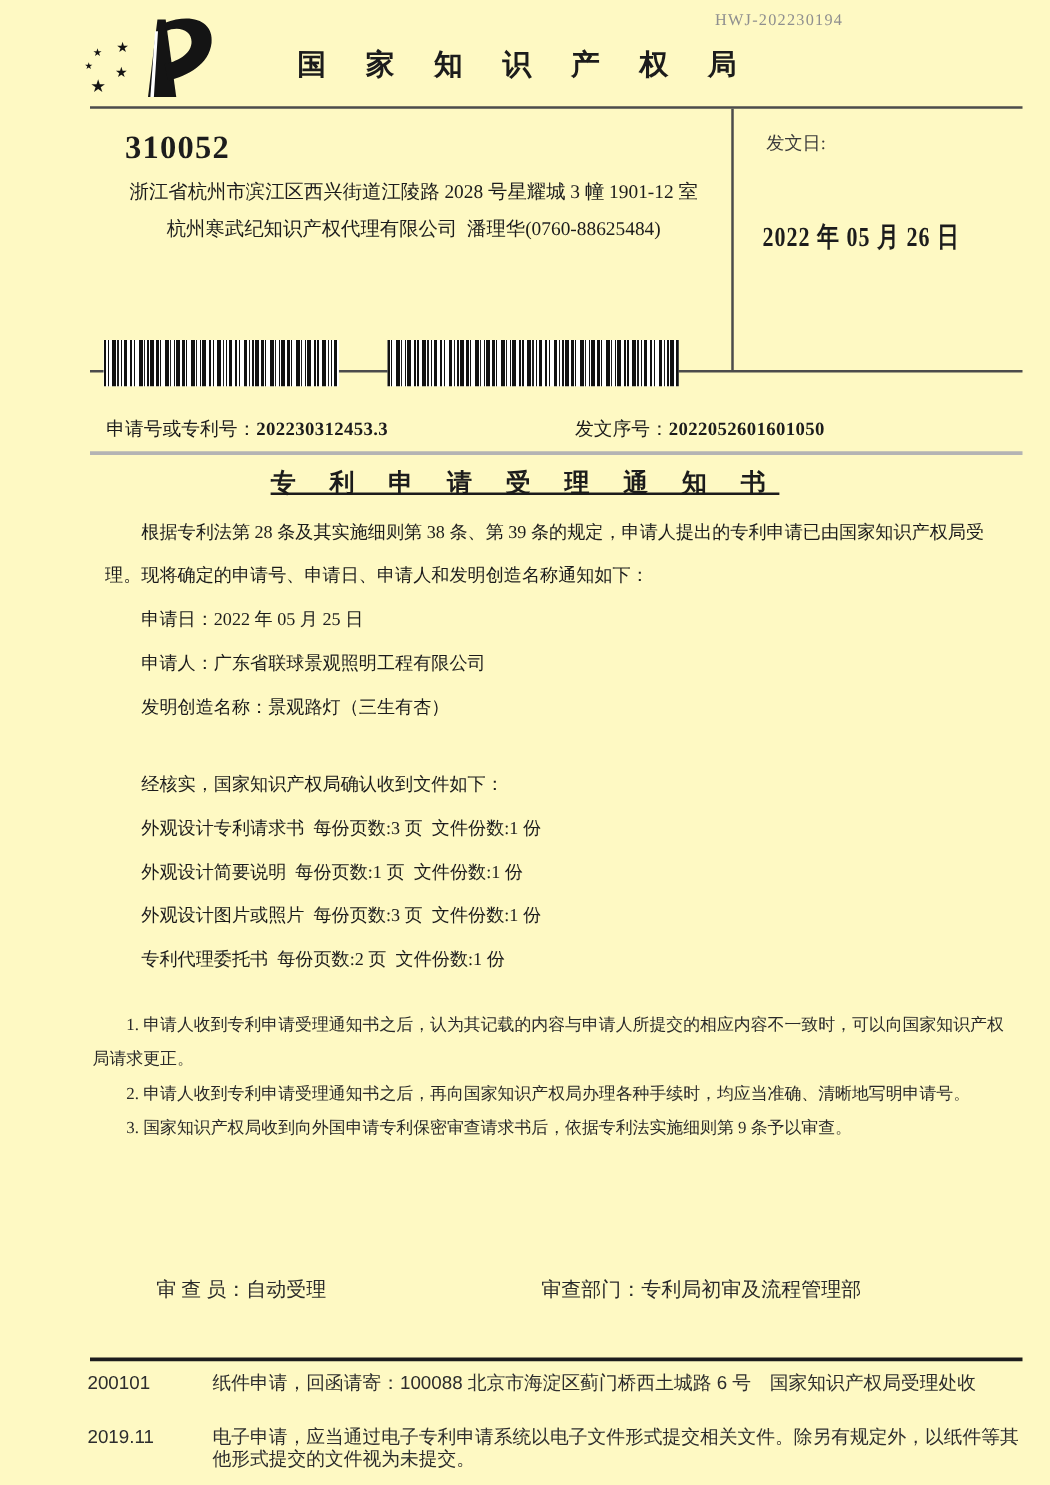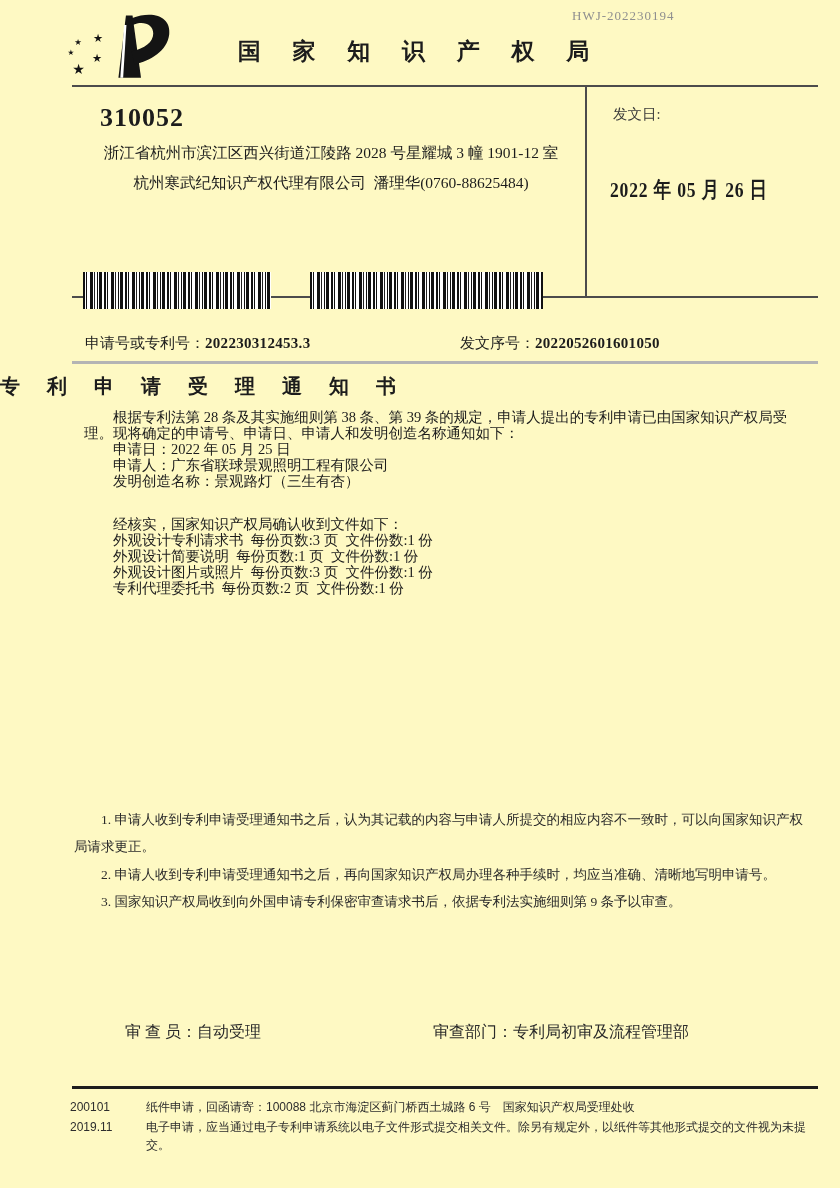--- a/index.html
+++ b/index.html
@@ -40,41 +40,41 @@
   .barcode-2 { left:310px; width:233px; }
 
   
   .ref-row { top:334px; font-size:15px; }
   .ref-left { left:85px; }
   .ref-right { left:460px; }
   .ref-row b { font-weight:bold; letter-spacing:0.3px; }
   .gray-line { left:72px; top:361px; width:746px; height:3px; background:#b4b4b4; }
 
   
-  .notice-title { left:0; top:373px; width:100%; text-align:left;
-    font-size:20px; font-weight:bold; letter-spacing:11px; }
-  .body-block { left:84px; top:409px; width:718px; font-size:14.5px; line-height:16px; }
+  .notice-title { left:0; top:373px; width:100%; text-align:center;
+    font-size:20px; font-weight:bold; letter-spacing:11px;text-decoration:underline; }
+  .body-block { left:84px; top:409px; width:718px; font-size:14.5px; line-height:35px; }
   .indent { text-indent:2em; }
   .pad2 { padding-left:2em; }
   .spacer { height:26.6px; }
 
   
   .notes-block { left:74px; top:806px; width:740px; font-size:13.5px; line-height:27.4px; color:#2a2a2a; }
 
   
   .signoff { top:1022px; font-size:16px; color:#2a2a2a; }
   .examiner { left:125px; }
   .department { left:433px; }
 
   
   .footer-line { left:72px; top:1086px; width:746px; height:3px; background:#1d1d1d; }
   .footer { left:70px; top:1098px; width:750px;
     font-family:"Liberation Sans","DejaVu Sans",sans-serif;
-    font-size:12px; line-height:18.5px; color:#2d2d2d;
-    display:grid; grid-template-columns:76px 1fr; column-gap:0; row-gap:1px; }
+    font-size:15px; line-height:18.5px; color:#2d2d2d;
+    display:grid; grid-template-columns:76px 1fr; column-gap:0; row-gap:1px;gap:24px; }
 </style>
 </head>
 <body>
 
 <div class="page">
 
   <div class="abs doc-code t">HWJ-202230194</div>
 
   <svg class="abs logo" viewBox="0 0 130 85" aria-hidden="true">
     <polygon points="66,8 73,8 82,74 58,74" fill="#141414"></polygon>

